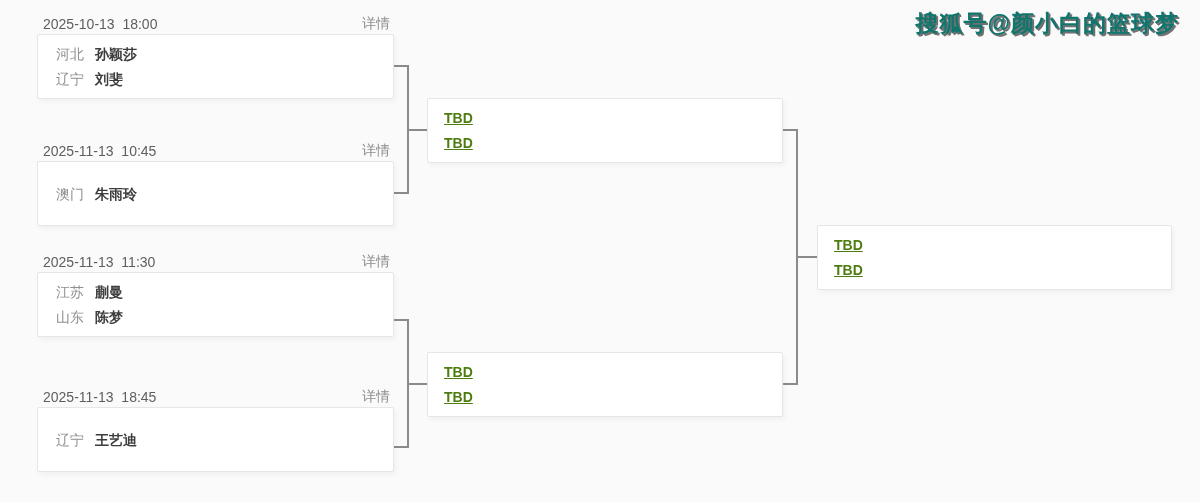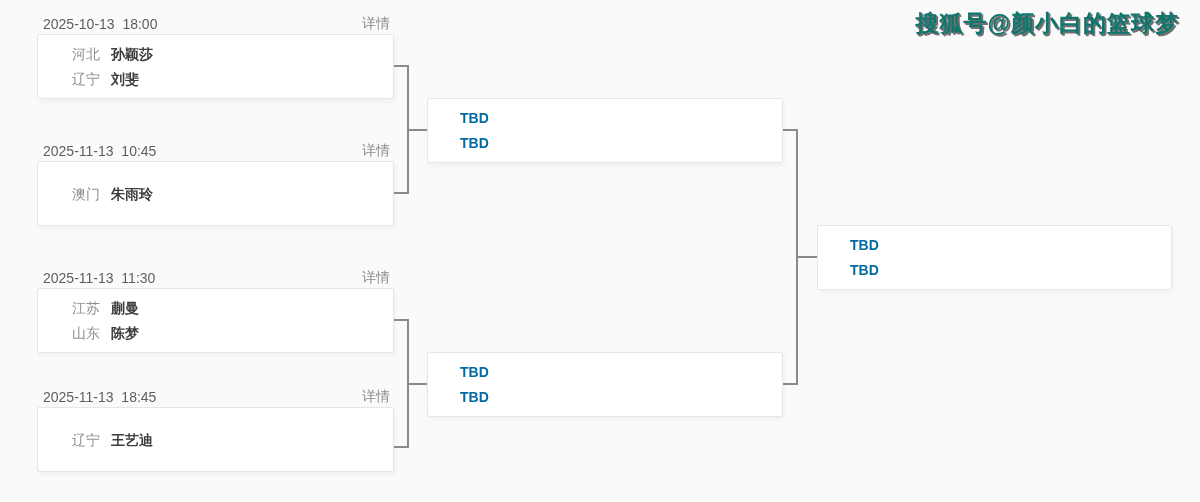--- a/index.html
+++ b/index.html
@@ -16,30 +16,30 @@
     height:21px;display:flex;justify-content:space-between;align-items:center;
     padding:0 4px 0 6px;box-sizing:border-box;
   }
   .date{font-size:14px;color:#5e5e5e;white-space:pre;}
   .details{font-size:14px;color:#8d8d8d;cursor:pointer;}
 
   .box{
     background:#ffffff;border:1px solid #e7e6e6;border-radius:2px;
     height:65px;box-sizing:border-box;
     display:flex;flex-direction:column;justify-content:space-around;
-    padding:6px 16px;
+    padding:6px 0;
     box-shadow:2px 3px 5px rgba(0,0,0,0.04);
   }
   .player-row{padding-left:18px;font-size:14px;line-height:18px;white-space:nowrap;}
   .region{color:#8f8f8f;margin-right:11px;}
   .pname{color:#3d3d3d;font-weight:bold;}
 
   
   .adv-card{position:absolute;}
-  .tbd-row{padding-left:16px;font-size:14px;line-height:18px;font-weight:bold;color:#0369a1;}
+  .tbd-row{padding-left:16px;font-size:14px;line-height:18px;font-weight:bold;color:#4d7c0f;text-decoration:underline;}
 
   
   .hline{position:absolute;height:2px;background:#8a8a8a;}
   .vline{position:absolute;width:2px;background:#8a8a8a;}
 
   
   .watermark{
     position:absolute;top:8px;right:21px;
     font-size:23px;font-weight:bold;letter-spacing:1px;
     color:#0f766e;
@@ -72,21 +72,21 @@
       <span class="date">2025-11-13  10:45</span>
       <span class="details">详情</span>
     </div>
     <div class="box">
       <div class="player-row">
         <span class="region">澳门</span><span class="pname">朱雨玲</span>
       </div>
     </div>
   </div>
 
-  <div class="match-card" style="left:37px;top:267px;">
+  <div class="match-card" style="left:37px;top:251px;">
     <div class="match-header">
       <span class="date">2025-11-13  11:30</span>
       <span class="details">详情</span>
     </div>
     <div class="box">
       <div class="player-row">
         <span class="region">江苏</span><span class="pname">蒯曼</span>
       </div>
       <div class="player-row">
         <span class="region">山东</span><span class="pname">陈梦</span>

